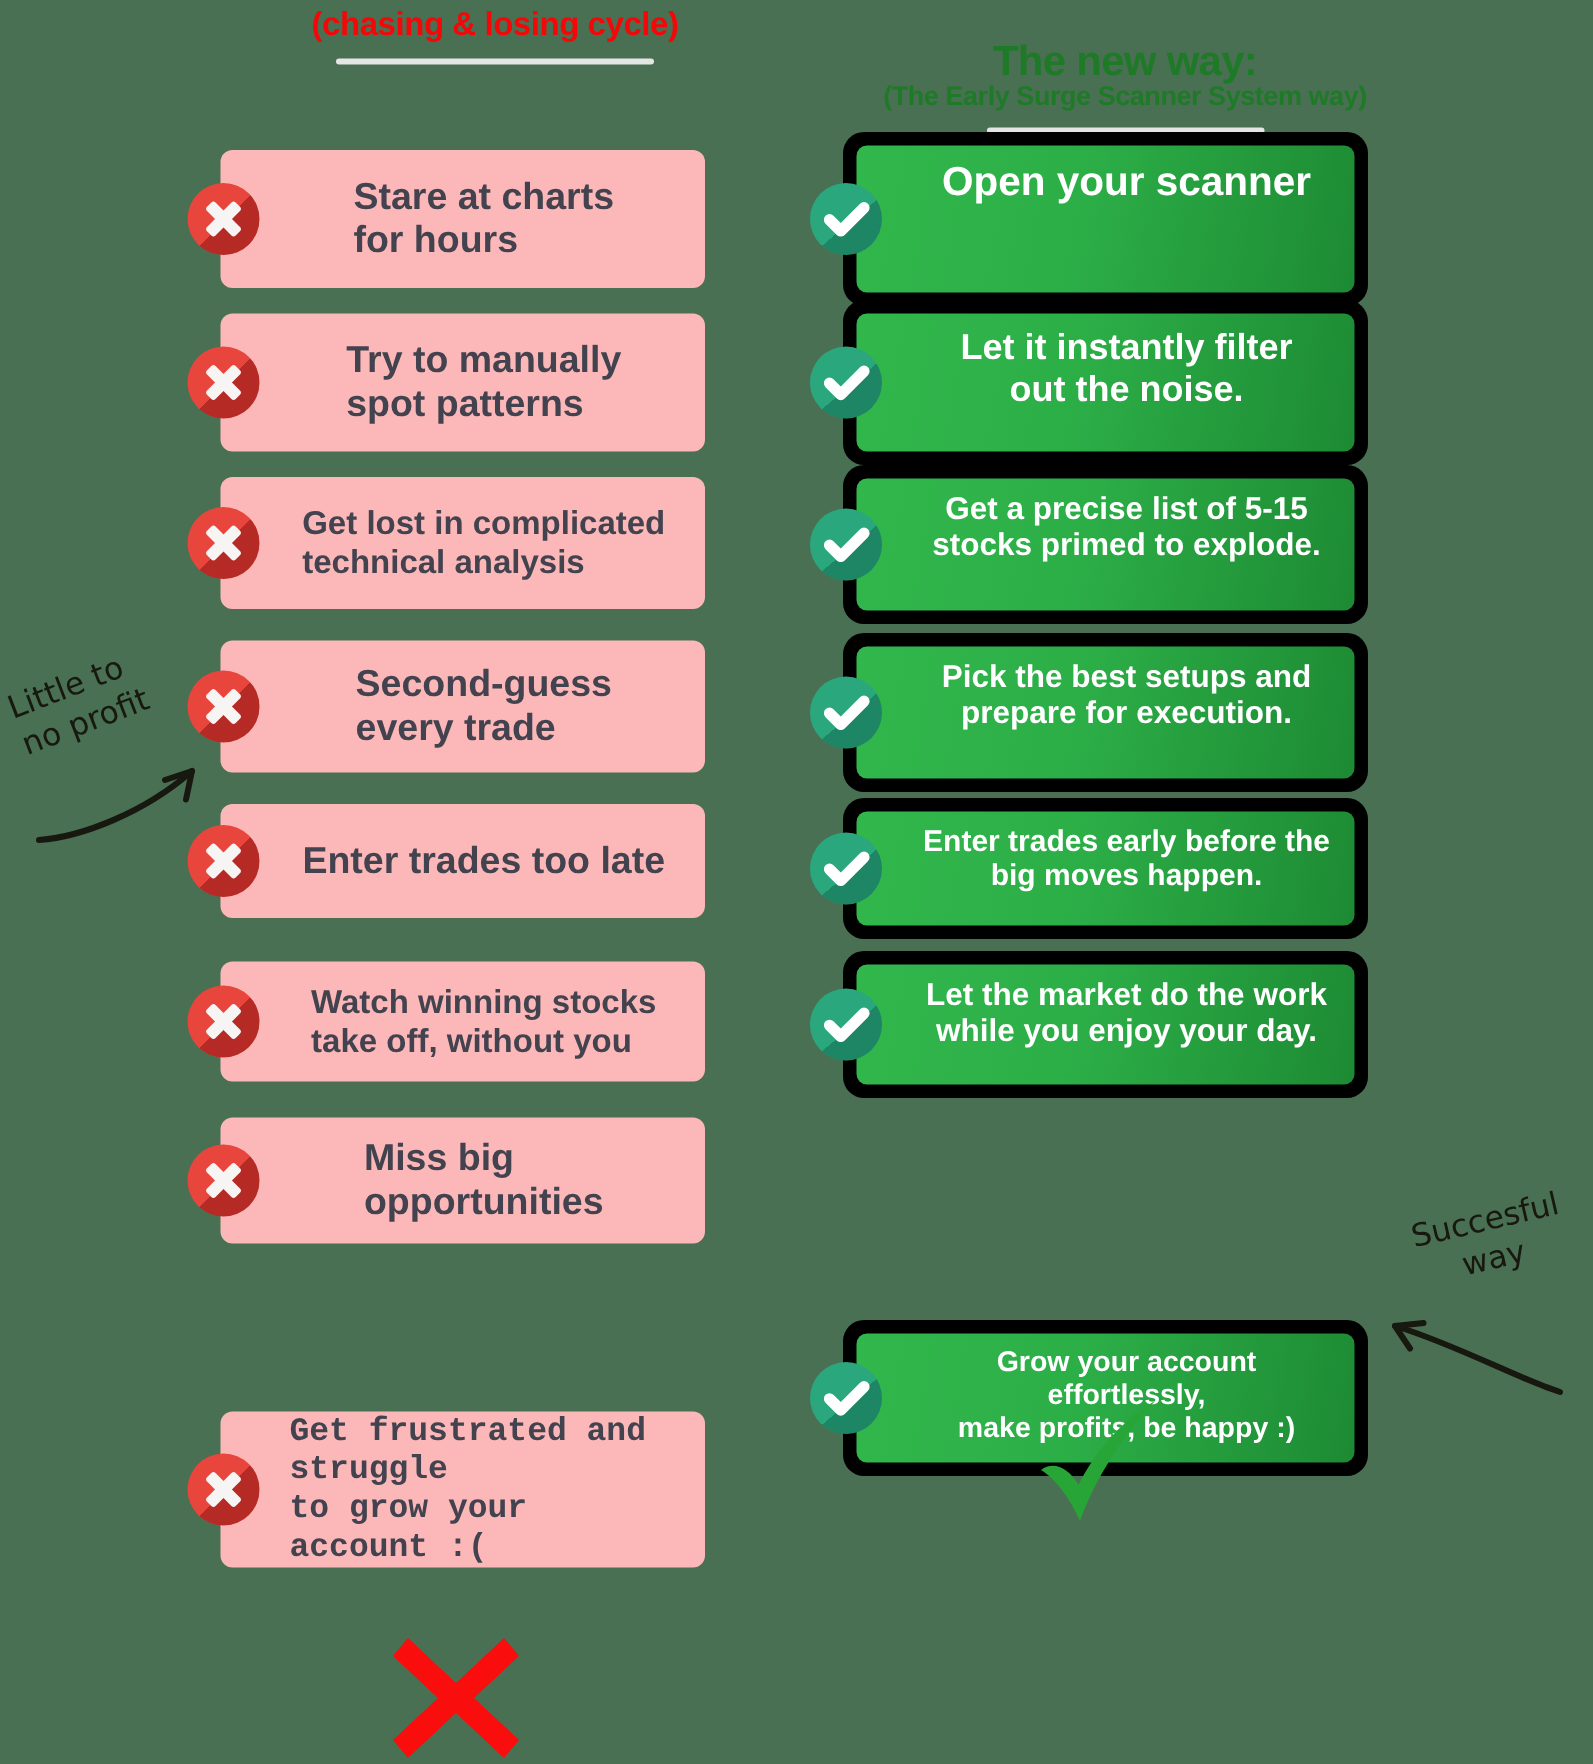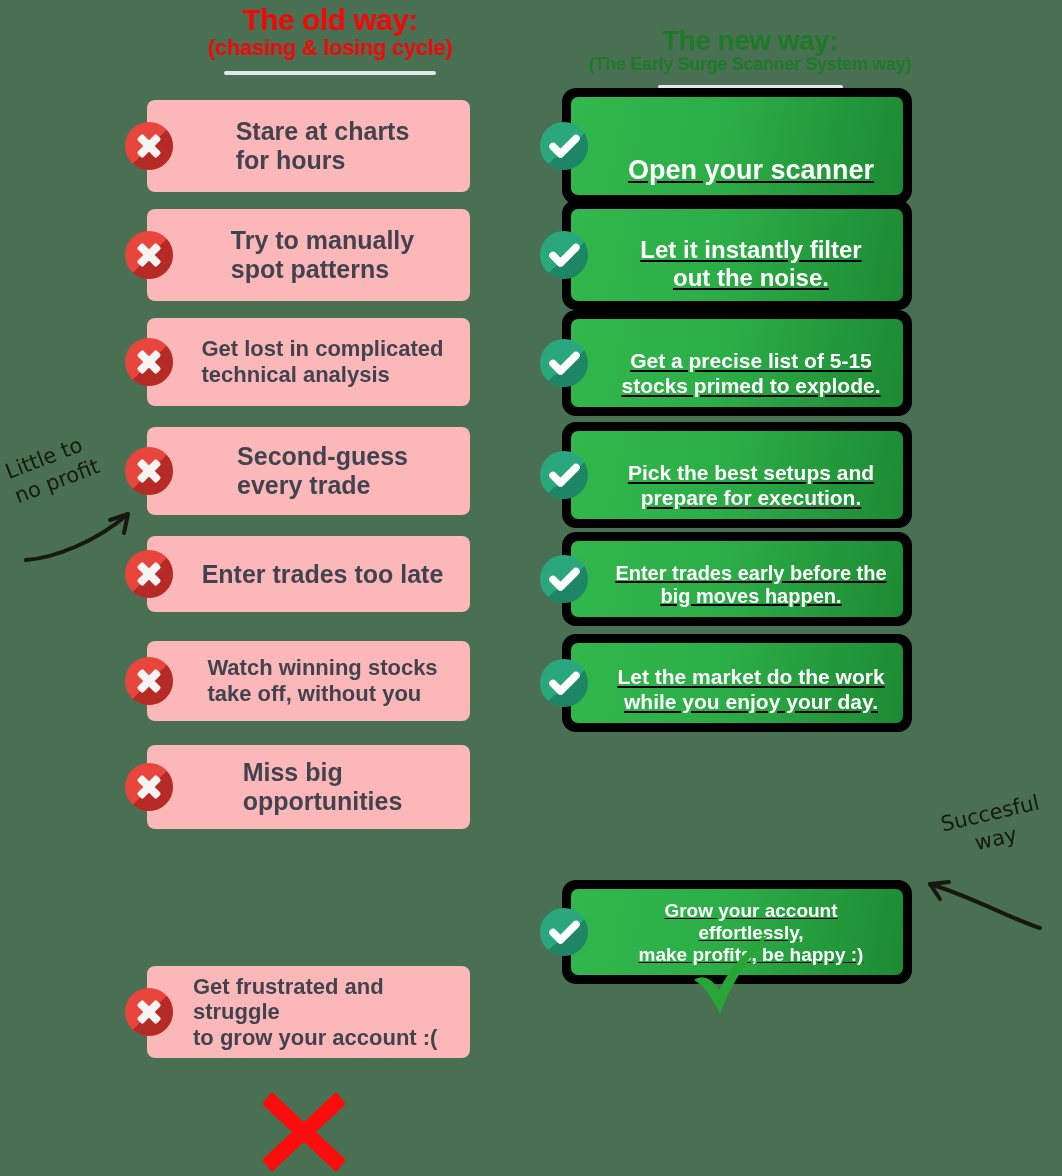--- a/index.html
+++ b/index.html
@@ -109,24 +109,23 @@
     border-radius: 14px;
     padding: 9px;
   }
   .new-inner {
     position: relative;
     width: 100%;
     height: 100%;
     border-radius: 7px;
     background: linear-gradient(100deg, #31b74c 0%, #2cae47 45%, #1d8a33 100%);
     display: flex;
-    align-items: flex-end;
+    align-items: flex-start;
     justify-content: center;
     padding: 9px 14px 9px 42px;
-    text-decoration: underline;
   }
   .new-inner .txt {
     color: #ffffff;
     font-weight: bold;
     text-align: center;
     line-height: 1.16;
     white-space: pre-line;
   }
   .chk-badge {
     position: absolute;
@@ -169,21 +168,20 @@
   
   #big-check { position: absolute; left: 686px; top: 930px; }
   #big-x { position: absolute; left: 258px; top: 1088px; }
 </style>
 </head>
 <body>
 
 <div class="stage">
 
   <div class="heading" id="head-old">
-    <span class="line1">The old way:</span>
     <span class="line2">(chasing &amp; losing cycle)</span>
     <span class="rule"></span>
   </div>
 
   <div class="heading" id="head-new">
     <span class="line1">The new way:</span>
     <span class="line2">(The Early Surge Scanner System way)</span>
     <span class="rule"></span>
   </div>
 
@@ -243,21 +241,21 @@
       </div>
       <div class="old-item" style="top: 745px; height: 84px;">
         <div class="x-badge">
           <div class="shade"></div>
           <div class="bar a"></div>
           <div class="bar b"></div>
         </div>
         <div class="txt" style="font-size: 25px;">Miss big
 opportunities</div>
       </div>
-      <div class="old-item" style="top: 966px; height: 92px;">
+      <div class="old-item" style="top: 941px; height: 104px; font-family: Liberation Mono, monospace;">
         <div class="x-badge">
           <div class="shade"></div>
           <div class="bar a"></div>
           <div class="bar b"></div>
         </div>
         <div class="txt" style="font-size: 22px;">Get frustrated and struggle
 to grow your account :(</div>
       </div>
     </div>
 

